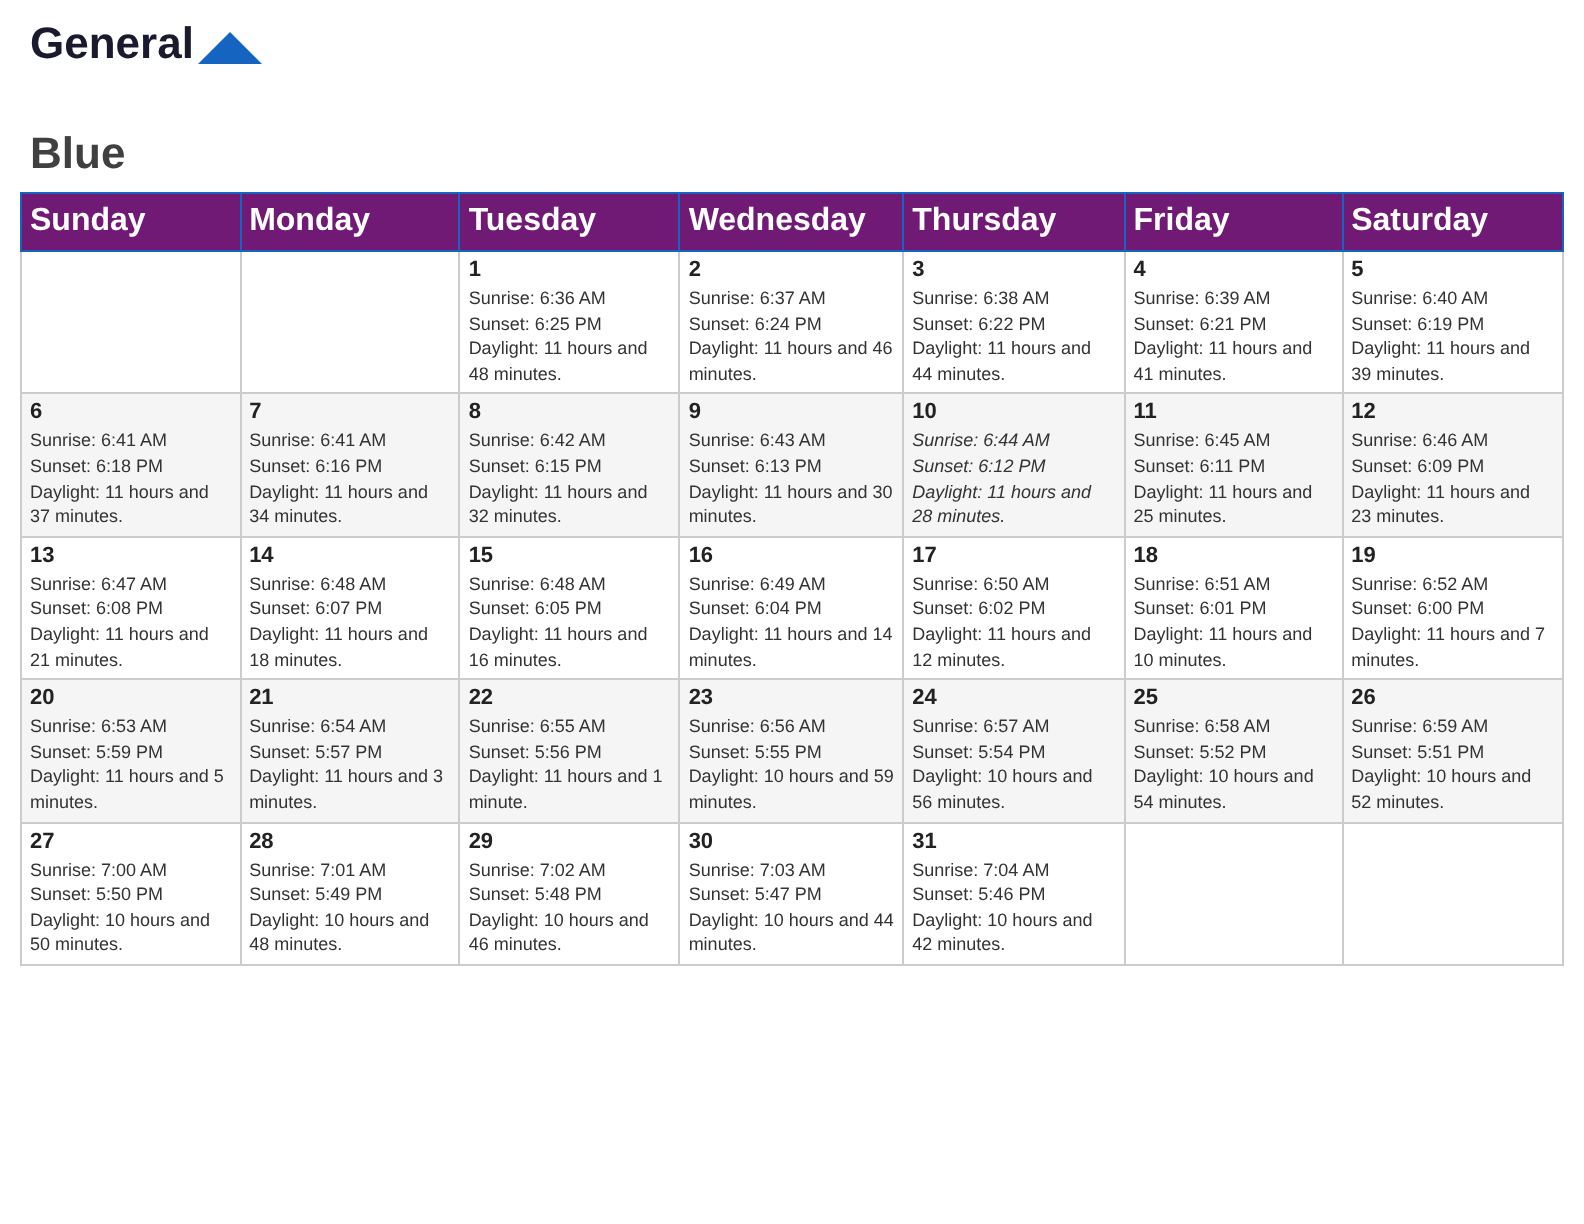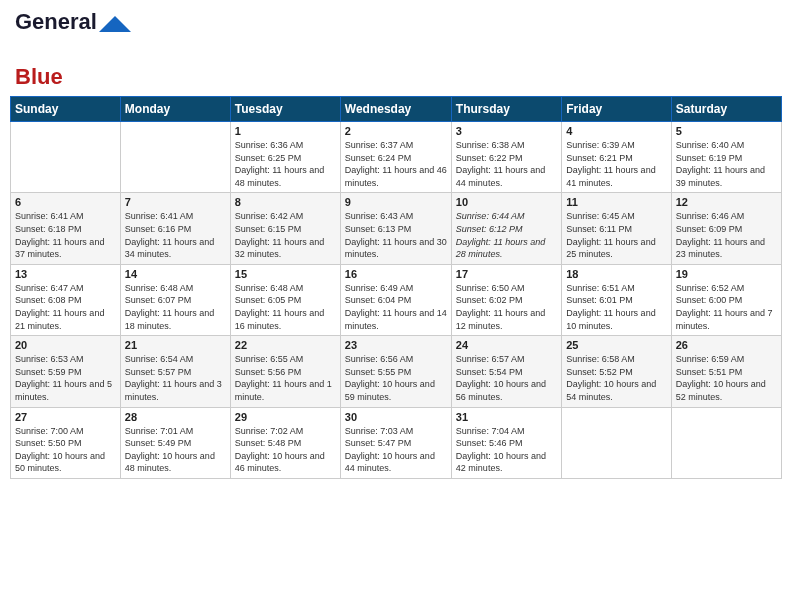--- a/index.html
+++ b/index.html
@@ -42,23 +42,23 @@
       font-size: 16px;
       color: #333;
       margin-top: 2px;
     }
     .calendar {
       width: 100%;
       border-collapse: collapse;
       border: 1px solid #ccc;
     }
     .calendar th {
-      background-color: #0c4a6e;
+      background-color: #701a75;
       color: #fff;
-      font-size: 12px;
+      font-size: 16px;
       font-weight: bold;
       padding: 5px 4px;
       text-align: left;
       border: 1px solid #1565c0;
     }
     .calendar td {
       vertical-align: top;
       border: 1px solid #ccc;
       padding: 3px 4px;
       font-size: 9.5px;
@@ -91,21 +91,21 @@
 <div class="header">
   <div class="logo">
     <div style="display:flex;align-items:center;">
       <span class="logo-text">
         <span>General</span>
       </span>
       <svg width="32" height="20" viewBox="0 0 32 20" style="margin-left:2px;margin-top:4px;">
         <polygon points="0,18 16,2 32,18" fill="#1565c0"></polygon>
       </svg>
     </div>
-    <span class="logo-text" style="color:#b91c1c;font-size:22px;font-weight:bold;margin-top:-4px;">Blue</span>
+    <span class="logo-text" style="color:#404040;font-size:22px;font-weight:bold;margin-top:-4px;">Blue</span>
   </div>
 </div>
 
 <table class="calendar">
   <thead>
     <tr>
     <th>Sunday</th>
         <th>Monday</th>
         <th>Tuesday</th>
         <th>Wednesday</th>

